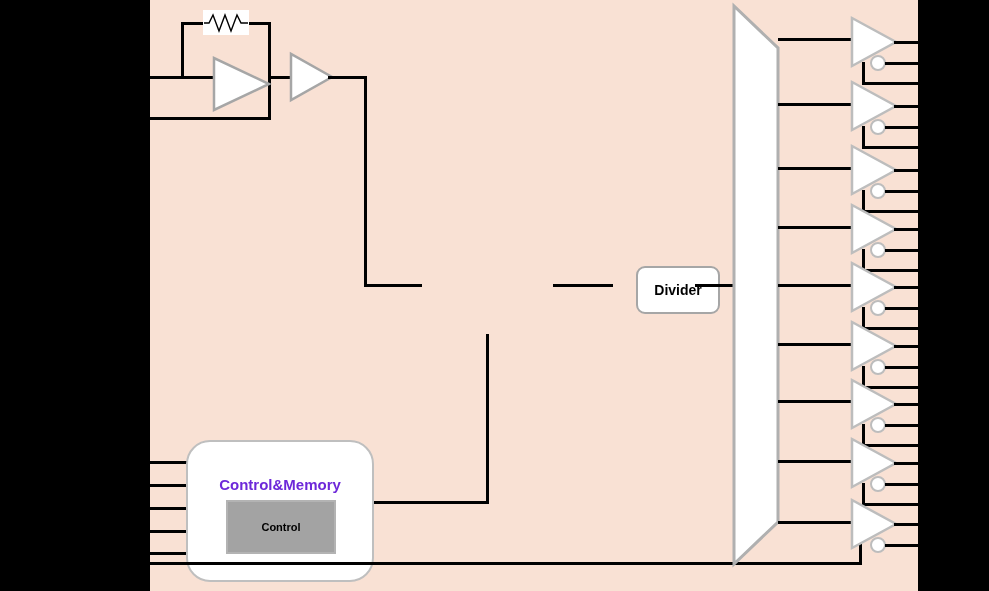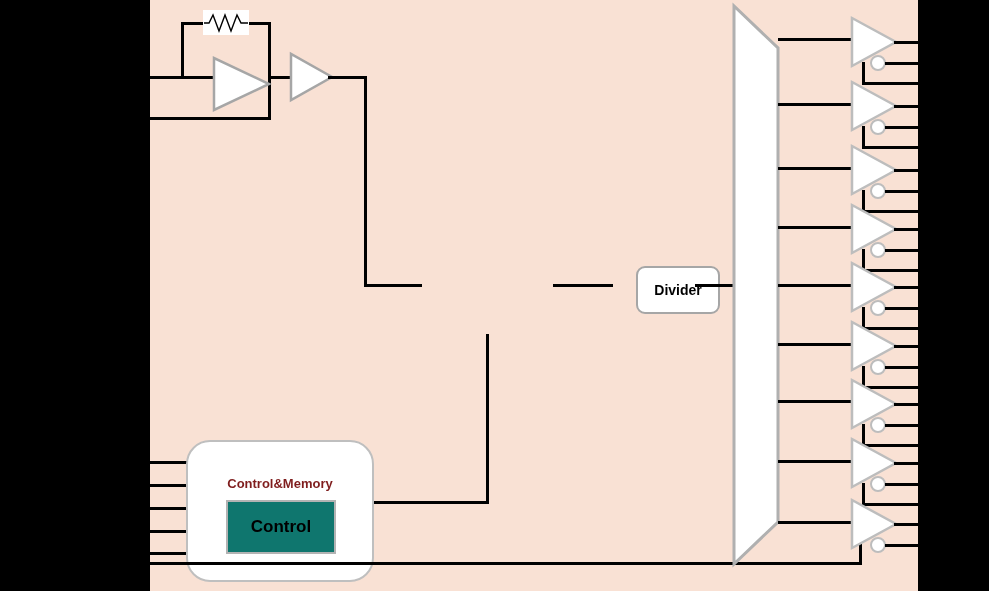--- a/index.html
+++ b/index.html
@@ -45,30 +45,30 @@
 
   
   #cm{
     position:absolute;
     left:186px;top:440px;width:188px;height:142px;
     background:#fff;border:2px solid #bfbfbf;border-radius:24px;
     box-sizing:border-box;
   }
   #cm-title{
     position:absolute;left:0;top:34px;width:100%;
-    text-align:center;font-weight:bold;font-size:13px;color:#7f1d1d;
+    text-align:center;font-weight:bold;font-size:15px;color:#6d28d9;
   }
   #cm-sub{
     position:absolute;left:38px;top:58px;width:110px;height:54px;
     display:flex;
   }
   .cm-cell{
     flex:1;border:2px solid #b3b3b3;box-sizing:border-box;
     display:flex;align-items:center;justify-content:center;
-    font-weight:bold;font-size:17px;color:#000;background:#0f766e;
+    font-weight:bold;font-size:11px;color:#000;background:#a3a3a3;
   }
   .cm-cell + .cm-cell{border-left:none;}
 
   
   #fanout{position:absolute;left:730px;top:2px;width:52px;height:566px;}
 </style>
 </head>
 <body>
 
 <div id="stage">

